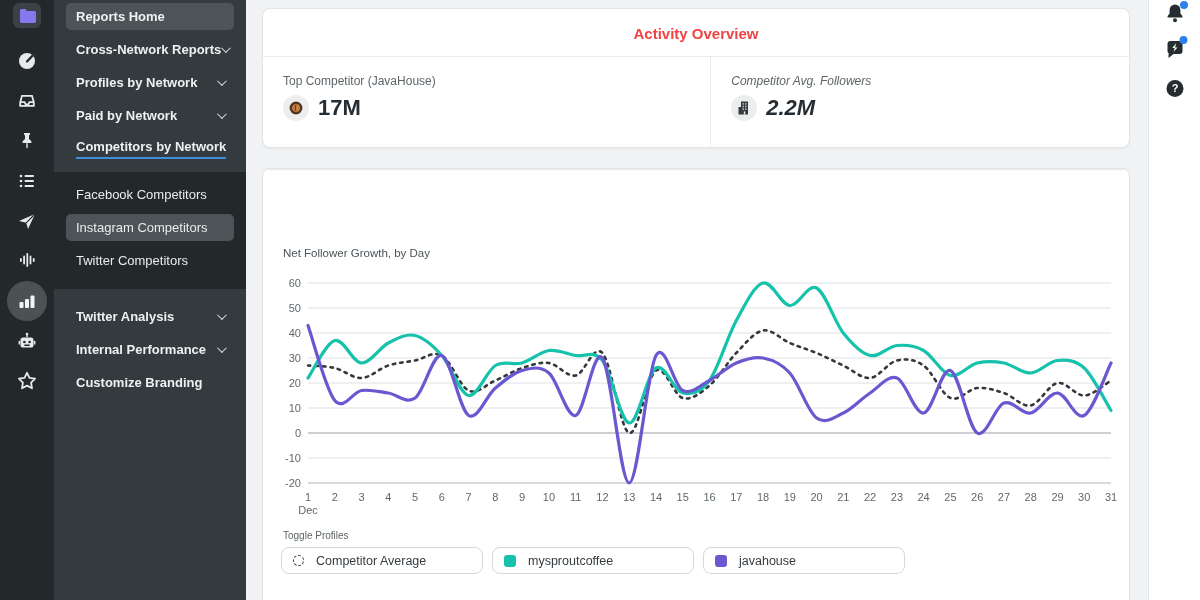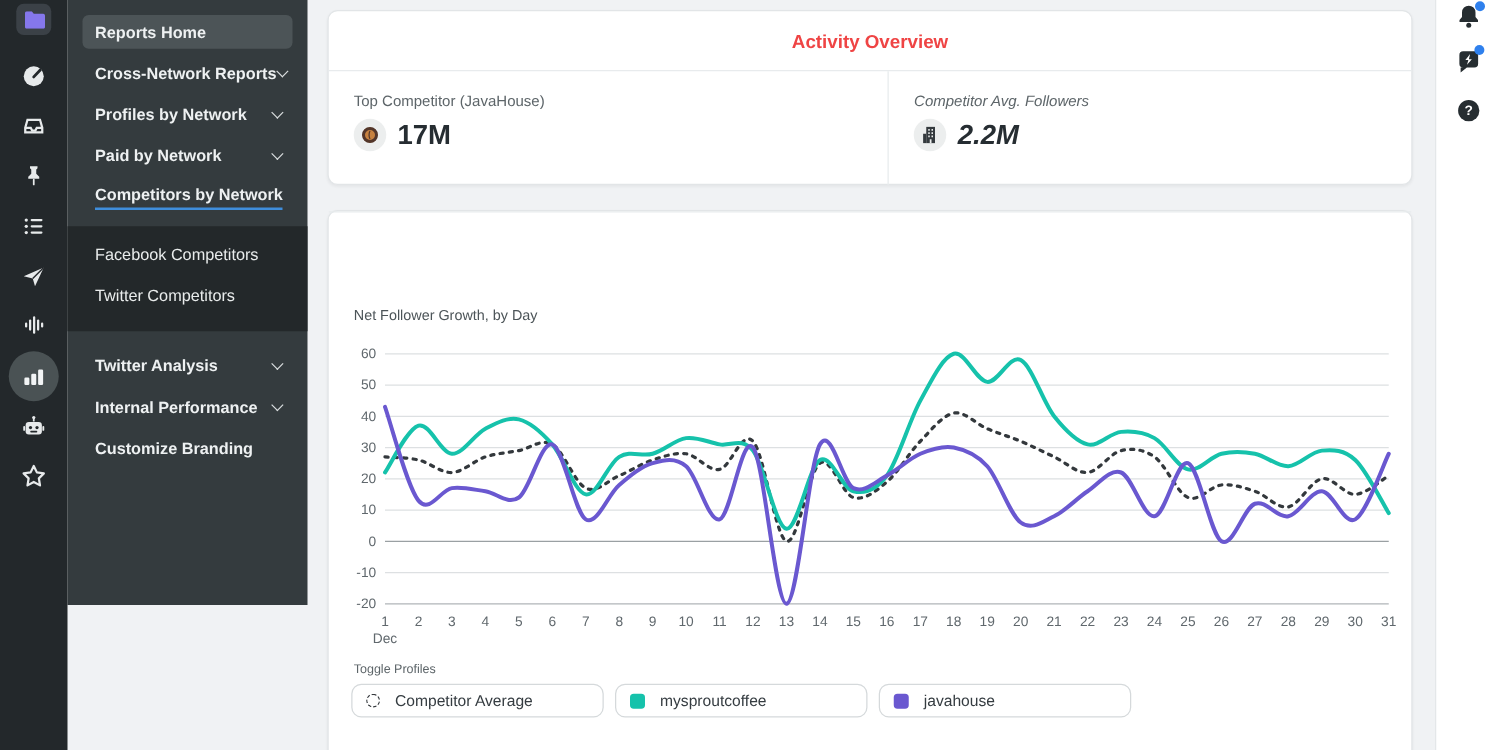--- a/index.html
+++ b/index.html
@@ -6,21 +6,21 @@
   html,body { width:1200px; height:600px; overflow:hidden; }
   body { position:relative; background:#f0f2f4; font-family:"Liberation Sans",sans-serif; }
 
   
   .icon-rail { position:absolute; left:0; top:0; width:54px; height:600px; background:#23282b; z-index:3; }
   .rail-btn { position:absolute; left:50%; transform:translateX(-50%); display:flex; align-items:center; justify-content:center; cursor:pointer; }
   .folder-tile { top:3px; width:28px; height:25px; background:#3b4147; border-radius:6px; }
   .rail-circle { width:40px; height:40px; border-radius:50%; background:#4a5254; }
 
   
-  .sidebar { position:absolute; left:54px; top:0; width:192px; height:484px; background:#343b3e; z-index:2; padding-top:12px; }
+  .sidebar { position:absolute; left:54px; top:0; width:192px; height:600px; background:#343b3e; z-index:2; padding-top:3px; }
   .side-item { height:27px; margin:0 12px 6px; padding:0 10px; border-radius:5px; display:flex; align-items:center; justify-content:space-between;
                font-size:13px; font-weight:700; color:#eef1f2; cursor:pointer; white-space:nowrap; }
   .side-item.selected { background:#4c5457; }
   .side-item .ul { border-bottom:2px solid #3f8edc; padding-bottom:3px;text-align:right; }
   .chev { width:7px; height:7px; border-right:1.7px solid #dadedf; border-bottom:1.7px solid #dadedf; transform:rotate(45deg) translateY(-2px); flex:none; }
   .sub-panel { background:#23282a; margin:10px 0 14px; padding:9px 0; }
   .sub-panel .side-item { font-weight:400; color:#e9ecec; }
 
   
   .card { position:absolute; background:#fff; border:1px solid #e2e5e7; border-radius:8px; box-shadow:0 1px 2px rgba(30,40,44,.05); }
@@ -144,20 +144,23 @@
       <span>Paid by Network</span>
       <span class="chev"></span>
     </div>
   <div class="side-item">
       <span class="ul">Competitors by Network</span>
     </div>
 
   <div class="sub-panel">
     <div class="side-item">
         <span>Facebook Competitors</span>
+      </div>
+    <div class="side-item selected">
+        <span>Instagram Competitors</span>
       </div>
     <div class="side-item">
         <span>Twitter Competitors</span>
       </div>
   </div>
 
   <div class="side-item">
       <span>Twitter Analysis</span>
       <span class="chev"></span>
     </div>

